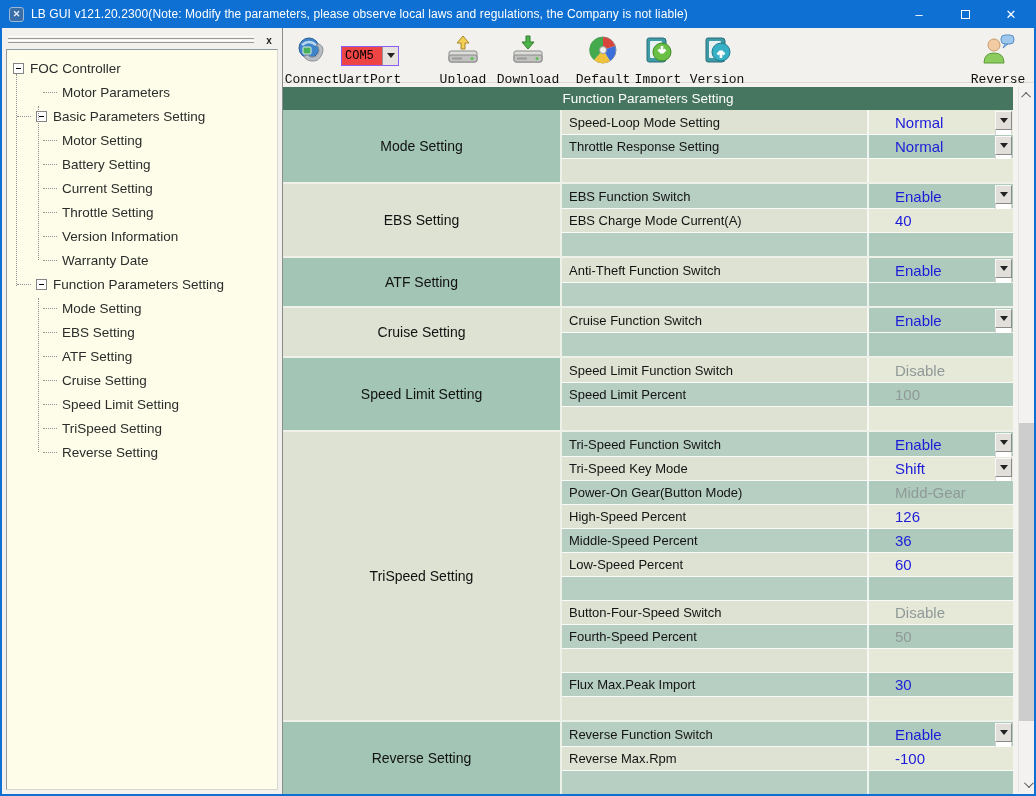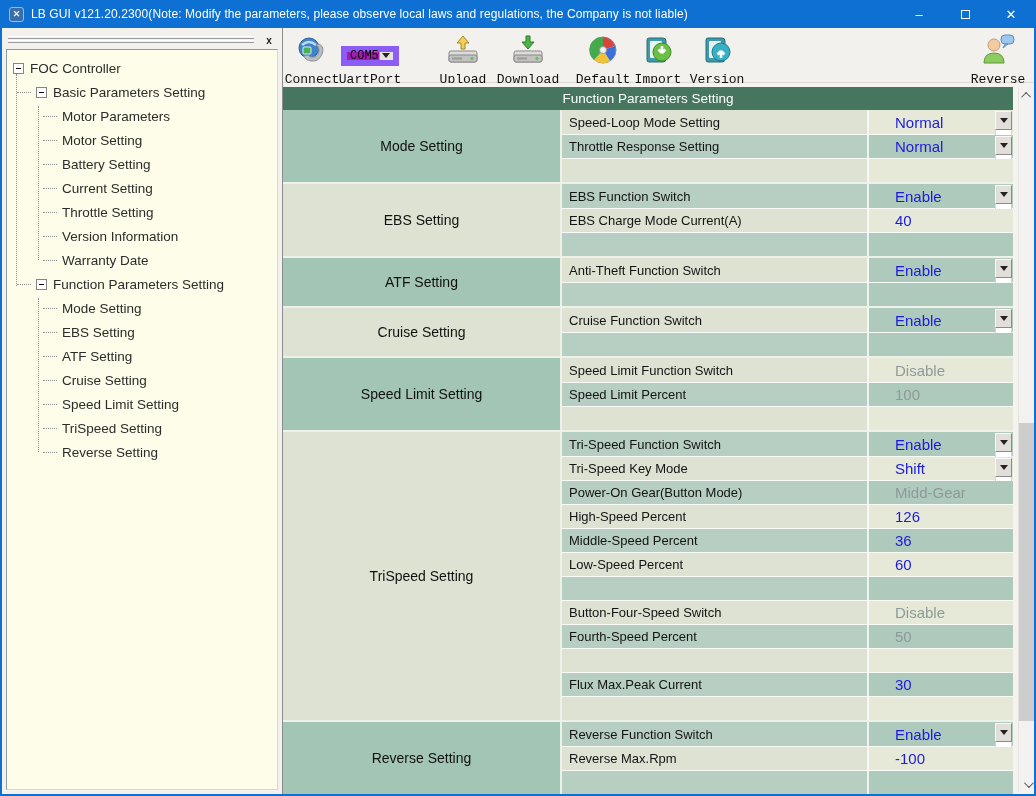--- a/index.html
+++ b/index.html
@@ -40,21 +40,21 @@
   .tbox{width:11px;height:11px;background:#fff;border:1px solid #848484;flex:none;position:relative;margin-right:6px}
   .tbox::before{content:"";position:absolute;left:2px;right:2px;top:4px;height:1px;background:#000}
   .tdash{width:14px;height:1px;border-top:1px dotted #8f8f8f;flex:none;margin-right:5px}
   .tguide{position:absolute;border-left:1px dotted #8f8f8f;width:0}
   
   .main{flex:1;display:flex;flex-direction:column;border-left:1px solid #8c8c8c;background:#f2f1ee}
   .toolbar{height:64px;position:relative;background:#f2f1ee;border-bottom:1px solid #dcdad6}
   .titem{position:absolute;top:4px;display:flex;flex-direction:column;align-items:center}
   .ticon{height:38px;display:flex;align-items:center;justify-content:center}
   .tlabel{font-family:Liberation Mono, monospace;font-size:13px;color:#111;margin-top:2px;white-space:nowrap}
-  .combo{width:58px;height:20px;background:#a21caf;border:6px solid #8b5cf6;display:flex;align-items:center;margin-top:9px}
+  .combo{width:58px;height:20px;background:#ef4444;border:1px solid #8b5cf6;display:flex;align-items:center;margin-top:9px}
   .combo-text{flex:1;font-family:"Liberation Mono",monospace;font-size:12px;padding-left:3px}
   .combo-btn{width:16px;height:100%;background:#e6e3df;border-left:1px solid #999;
     display:flex;align-items:center;justify-content:center}
   .tri-down{width:0;height:0;border-left:4px solid transparent;border-right:4px solid transparent;border-top:5px solid #222}
   
   .table-wrap{flex:1;position:relative;background:#f4f3ef;padding:4px 16px 0 0}
   .grid{width:730px;margin-left:0}
   .grid-header{height:23px;background:var(--hdr);color:#fff;font-size:13.5px;
     display:flex;align-items:center;justify-content:center}
   .group-row{display:flex;border-top:2px solid #eef1e8}
@@ -107,28 +107,28 @@
           <div class="grip-line"></div>
             <div class="grip-line"></div>
         </div>
         <div class="panel-close">x</div>
       </div>
       <div class="treebox" id="tree">
           <div class="trow lvl0">
             <span class="tbox"></span>
             <span>FOC Controller</span>
           </div>
+          <div class="trow lvl2">
+            <span class="tdash"></span>
+            <span>Motor Parameters</span>
+          </div>
           <div class="trow lvl1">
             <span class="tdash"></span>
             <span class="tbox"></span>
             <span>Basic Parameters Setting</span>
-          </div>
-          <div class="trow lvl2">
-            <span class="tdash"></span>
-            <span>Motor Parameters</span>
           </div>
           <div class="trow lvl2">
             <span class="tdash"></span>
             <span>Motor Setting</span>
           </div>
           <div class="trow lvl2">
             <span class="tdash"></span>
             <span>Battery Setting</span>
           </div>
           <div class="trow lvl2">
@@ -460,21 +460,21 @@
                     <div class="pl l-green">Fourth-Speed Percent</div>
                     <div class="pv v-green">
                       <span class="val-muted">50</span>
                     </div>
                   </div>
                   <div class="prow">
                     <div class="pl l-light"></div>
                     <div class="pv v-light"></div>
                   </div>
                   <div class="prow">
-                    <div class="pl l-green">Flux Max.Peak Current</div>
+                    <div class="pl l-green">Flux Max.Peak Import</div>
                     <div class="pv v-green">
                       <span class="val-accent">30</span>
                     </div>
                   </div>
                   <div class="prow">
                     <div class="pl l-light"></div>
                     <div class="pv v-light"></div>
                   </div>
                 </div>
               </div>

